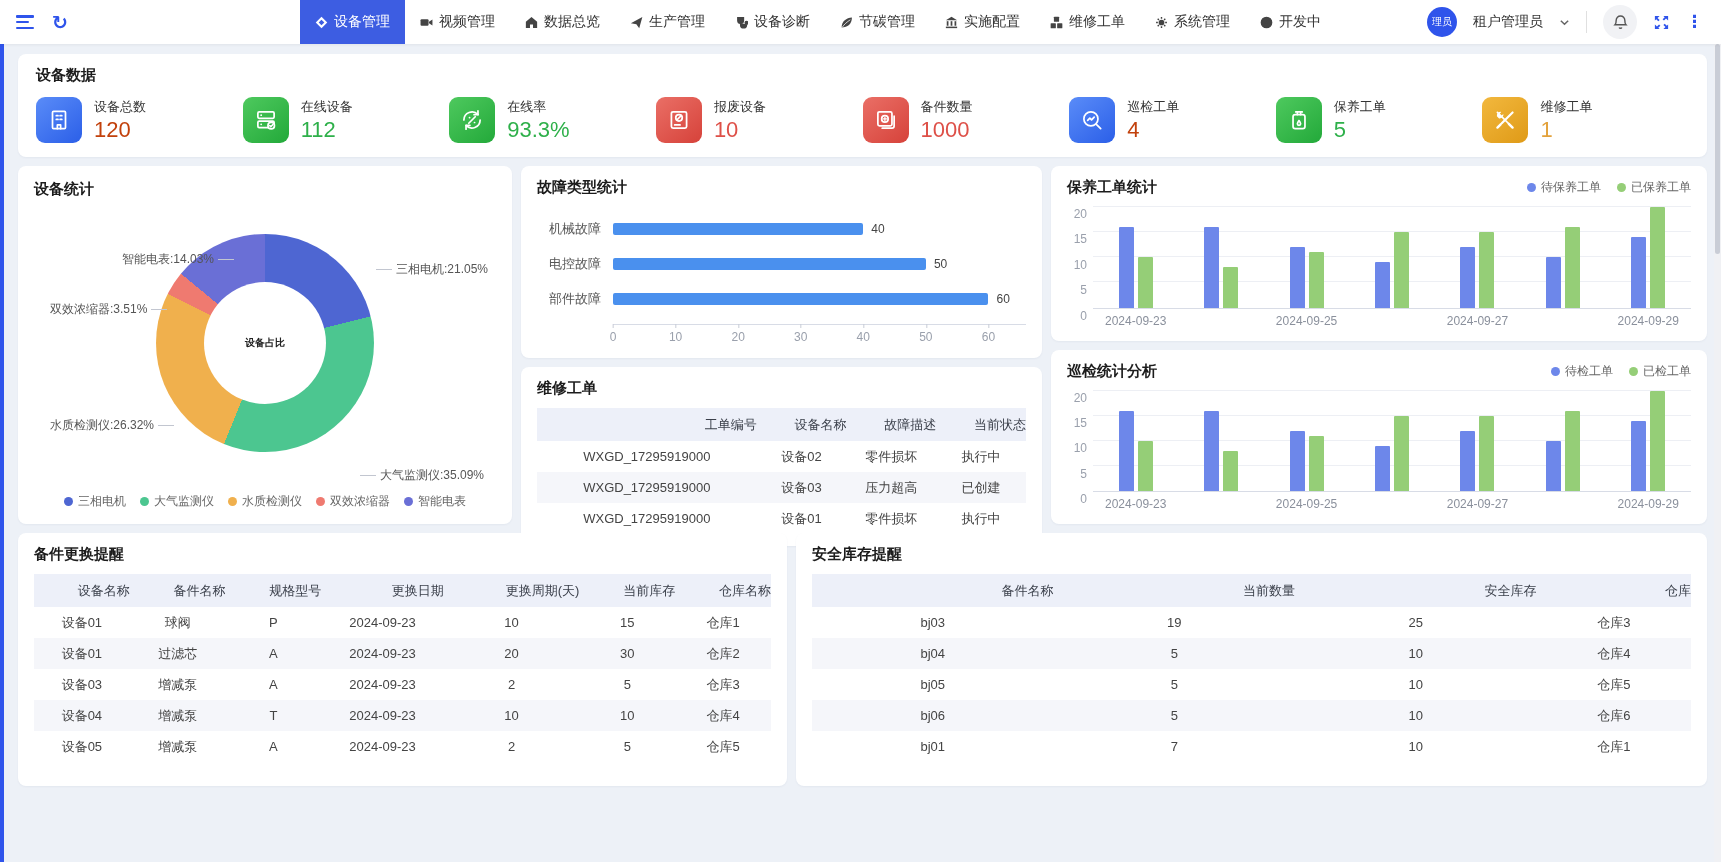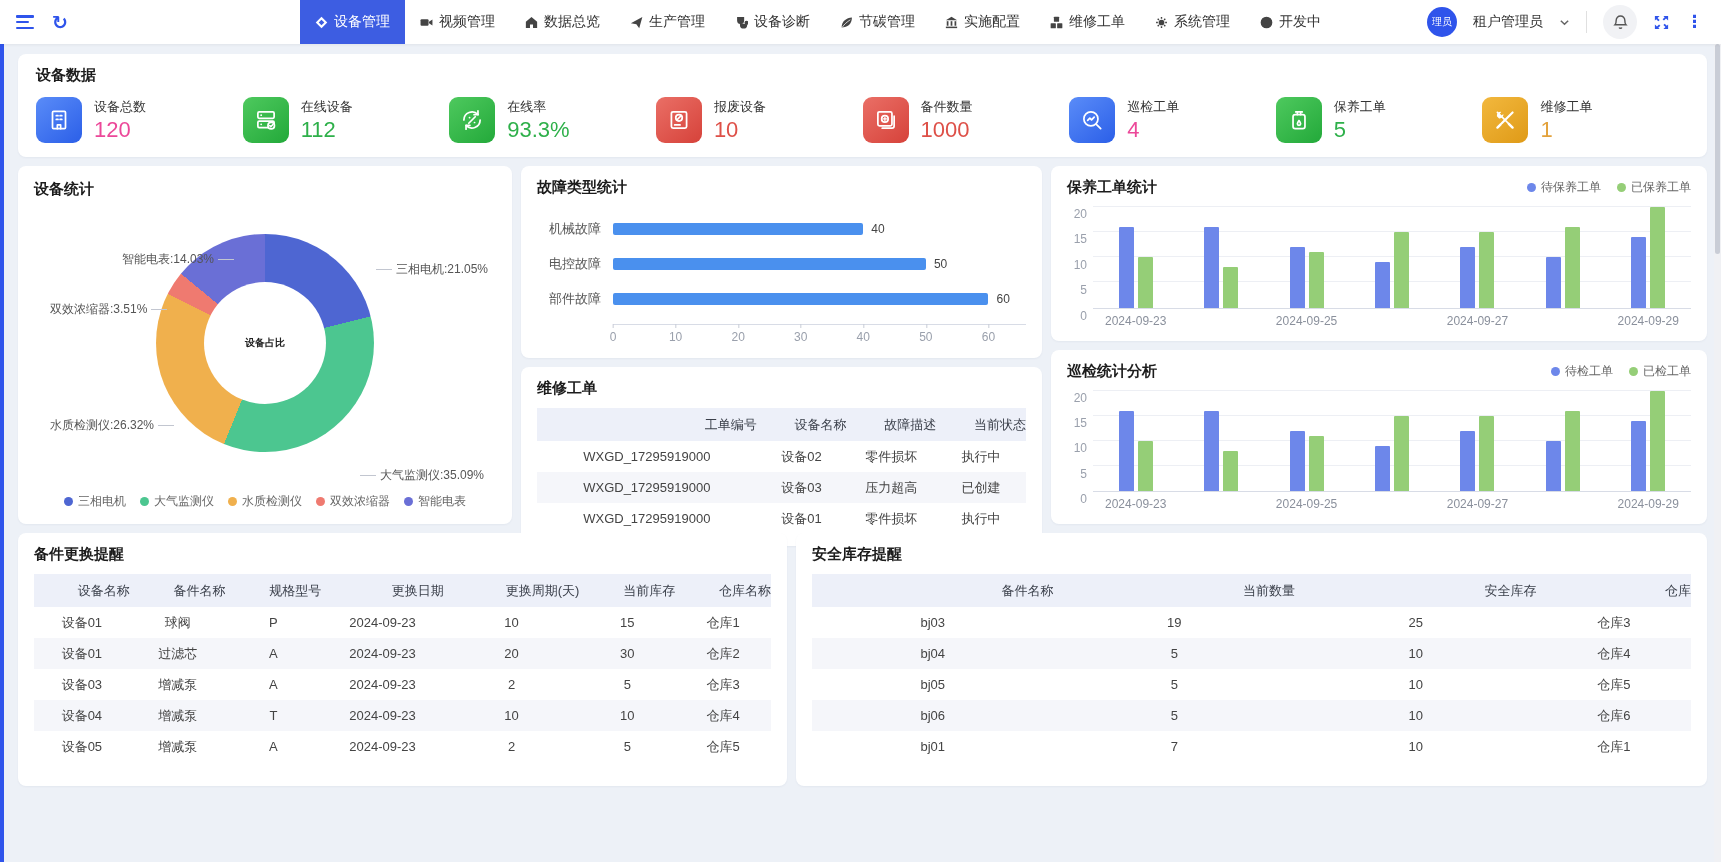--- a/index.html
+++ b/index.html
@@ -40,21 +40,21 @@
   .stats-items { margin-top:12px; display:grid; grid-template-columns:repeat(8,1fr); }
   .stat { display:flex; align-items:center; gap:12px; cursor:pointer; }
   .stat-icon { width:46px; height:46px; border-radius:9px; display:flex; align-items:center; justify-content:center; flex:none; }
   .stat-icon svg { width:26px; height:26px; stroke:#fff; fill:none; stroke-width:1.6; stroke-linecap:round; stroke-linejoin:round; }
   .bg-blue   { background:linear-gradient(140deg,#5a8cf8,#2b5fe8); }
   .bg-green  { background:linear-gradient(140deg,#4ec95e,#23a93a); }
   .bg-red    { background:linear-gradient(140deg,#ea6f66,#d6423a); }
   .bg-orange { background:linear-gradient(140deg,#f2b83e,#df9a17); }
   .stat-label { font-size:13px; color:#333; }
   .stat-value { font-size:22px; line-height:1.1; margin-top:2px; }
-  .v-blue{color:#ec4899}.v-green{color:#2eb04a}.v-red{color:#de5048}.v-orange{color:#e3a23c}
+  .v-blue{color:#c2410c}.v-green{color:#2eb04a}.v-red{color:#de5048}.v-orange{color:#e3a23c}
 
   
   .mid { display:flex; gap:9px; height:358px; }
   .col { display:flex; flex-direction:column; gap:9px; }
   .pie-card { width:494px; padding:14px 16px; display:flex; flex-direction:column; }
   .mid-col { width:521px; }
   .right-col { flex:1; }
   .half-card { flex:1; padding:12px 16px; display:flex; flex-direction:column; }
   .card-head { display:flex; align-items:center; justify-content:space-between; }
   .legend { display:flex; gap:16px; }

